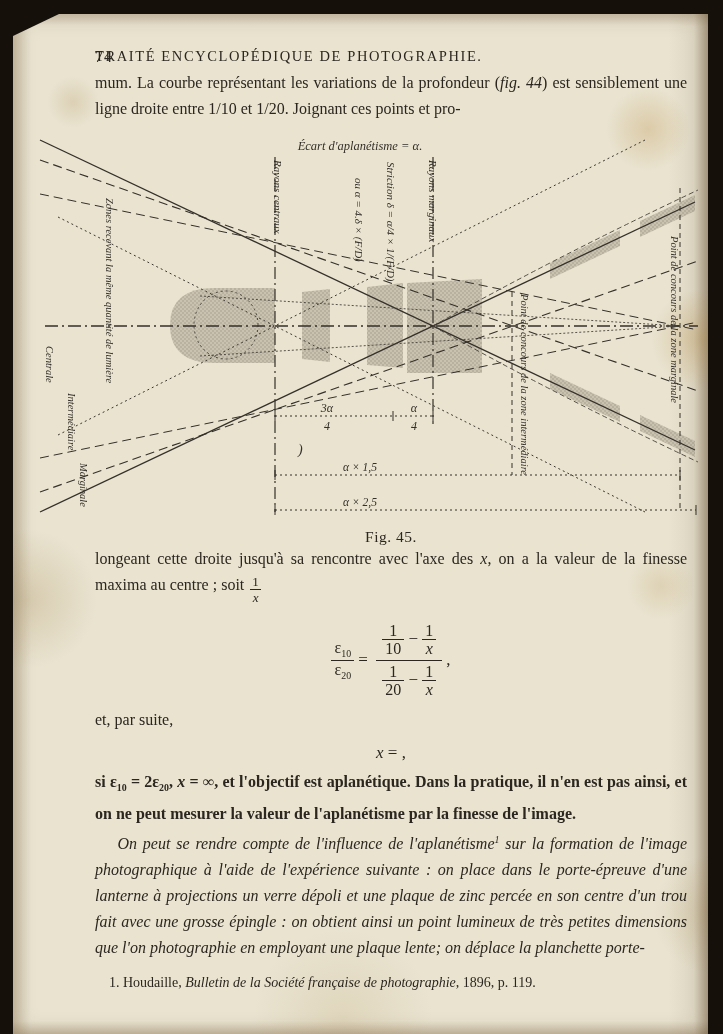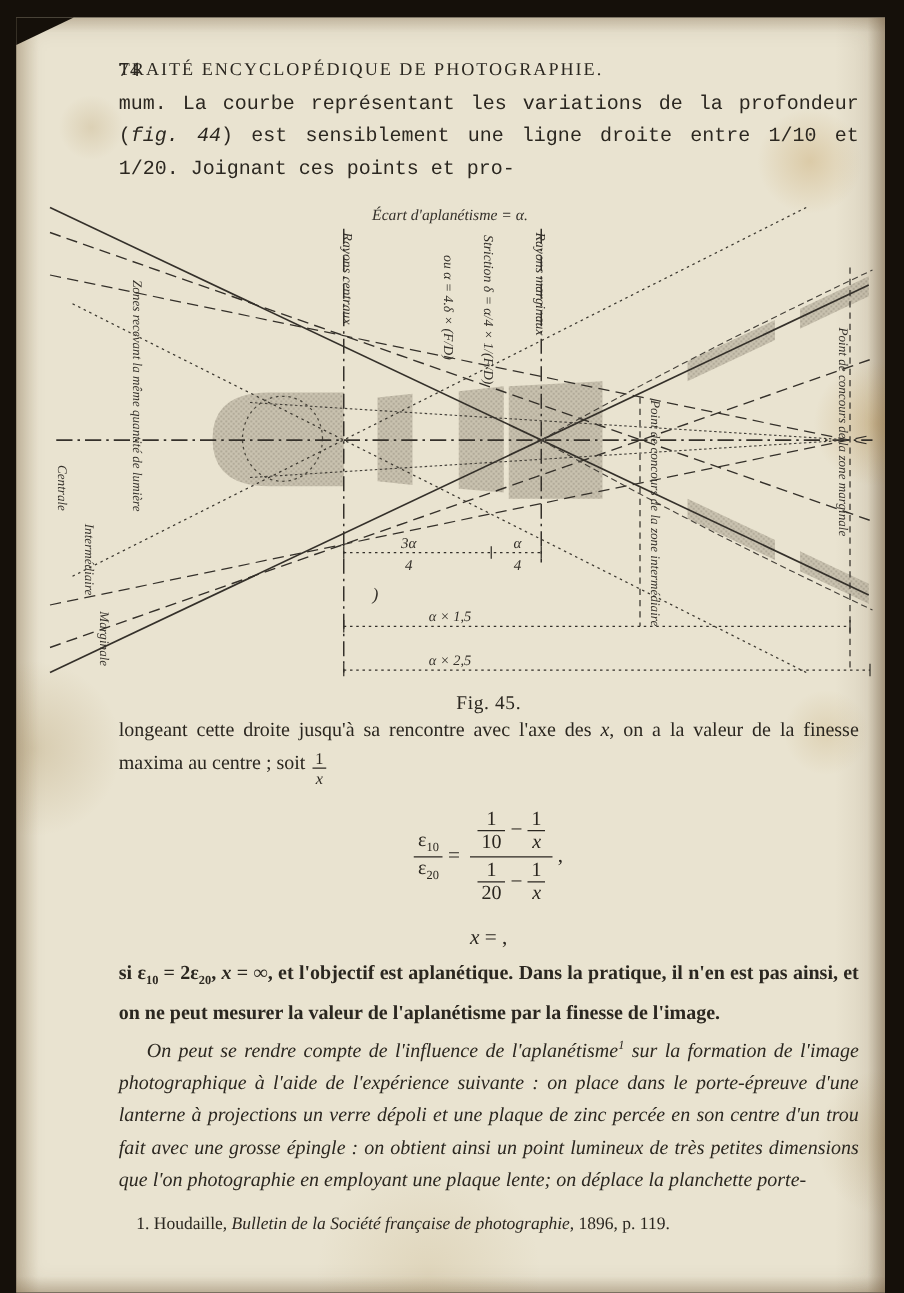--- a/index.html
+++ b/index.html
@@ -26,21 +26,21 @@
     color:#2b2720;
     box-shadow: inset 0 0 22px rgba(70,48,22,.25);
   }
   .corner-notch{position:absolute;top:0;left:0;width:0;height:0;
     border-top:22px solid #15100a;border-right:46px solid transparent;}
   .content{position:absolute;left:82px;top:0;width:592px;}
   .header{margin-top:34px;position:relative;height:22px;}
   .pagenum{position:absolute;left:0;top:0;font-size:16px;letter-spacing:1px;}
   .booktitle{position:absolute;left:0;right:0;font-size:14.5px;letter-spacing:1.6px;}
   p.body{font-size:16px;line-height:26px;text-align:justify;margin:0;}
-  .p1{margin-top:16px;font-family:Liberation Mono, monospace;}
+  .p1{margin-top:16px;}
   .p2{margin-top:14px;line-height:31px;font-family:Liberation Serif, serif;}
   .p3{margin-top:10px;font-weight:bold;}
   .p4{margin-top:2px;text-indent:1.4em;font-style:italic;}
   .fig-italic{font-style:italic;}
   .var{font-style:italic;}
   sub.e{font-size:.62em;}
   sup.fn{font-size:.62em;vertical-align:super;}
 
   
   .ifrac{display:inline-block;text-align:center;vertical-align:-0.95em;font-size:.82em;line-height:1.15;margin:0 2px;}
@@ -170,20 +170,21 @@
         <span class="n"><span>ε</span><sub class="e">10</sub></span>
         <span class="d"><span>ε</span><sub class="e">20</sub></span>
       </span>
       <span>=</span>
       <span class="bigfrac">
         <span class="bn"><span class="sfrac"><span class="n">1</span><span class="d">10</span></span> <span>−</span> <span class="sfrac"><span class="n">1</span><span class="d var">x</span></span></span>
         <span class="bd"><span class="sfrac"><span class="n">1</span><span class="d">20</span></span> <span>−</span> <span class="sfrac"><span class="n">1</span><span class="d var">x</span></span></span>
       </span><span>,</span>
     </div>
 
+    <p class="connector">et, par suite,</p>
 
     <div class="formula">
       <span class="var">x</span>
       <span>=</span>
       <span>,</span>
     </div>
 
     <p class="body p3"><span>si </span><span>ε</span><sub class="e">10</sub><span> = 2</span><span>ε</span><sub class="e">20</sub><span>, </span><span class="var">x</span><span> = ∞, </span><span>et l'objectif est aplanétique. Dans la pratique, il n'en est pas ainsi, et on ne peut mesurer la valeur de l'aplanétisme par la finesse de l'image.</span></p>
 
     <p class="body p4"><span>On peut se rendre compte de l'influence de l'aplanétisme</span><sup class="fn">1</sup><span> sur la formation de l'image photographique à l'aide de l'expérience suivante : on place dans le porte-épreuve d'une lanterne à projections un verre dépoli et une plaque de zinc percée en son centre d'un trou fait avec une grosse épingle : on obtient ainsi un point lumineux de très petites dimensions que l'on photographie en employant une plaque lente; on déplace la planchette porte-</span></p>

